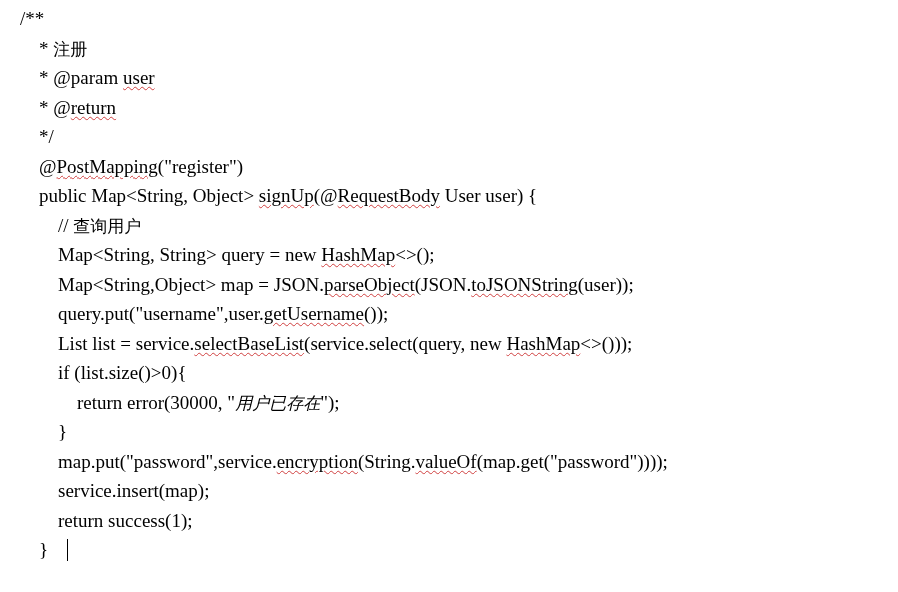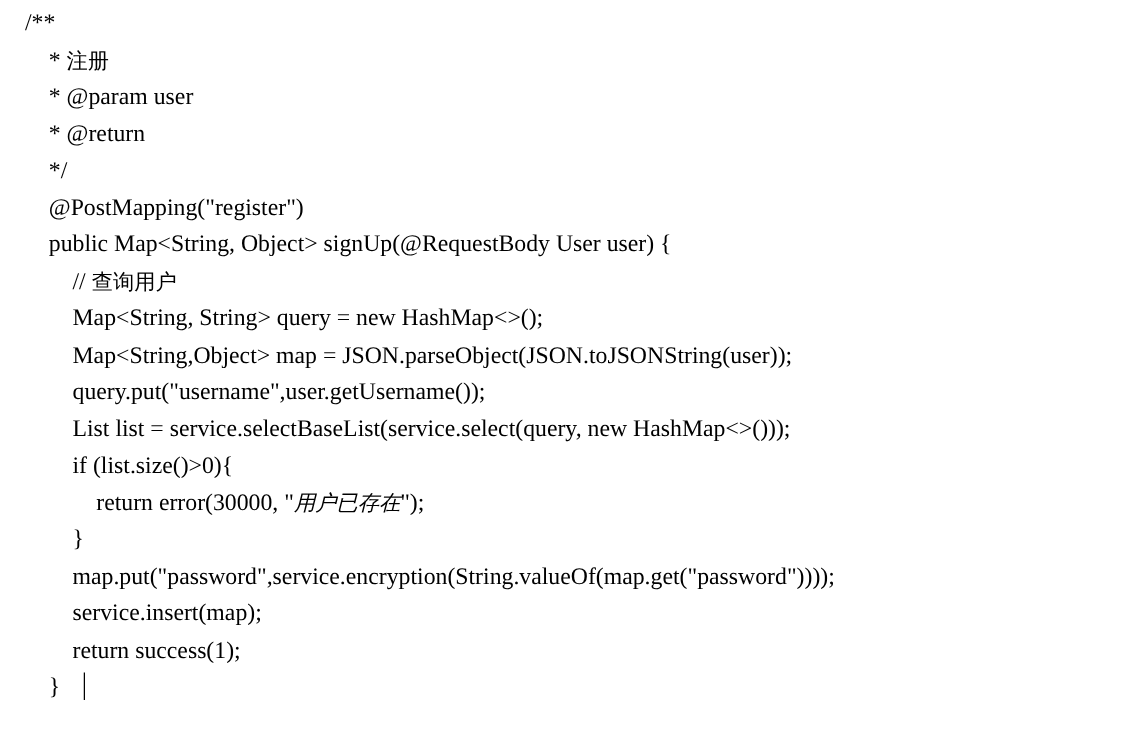--- a/index.html
+++ b/index.html
@@ -22,20 +22,21 @@
   }
   .line {
     white-space: pre;
     position: relative;
     height: 29.5px;
   }
   .comment {
     color: #000000;
   }
   .squiggle {
+    text-decoration: underline;
     text-decoration-style: wavy;
     text-decoration-color: #d04040;
     text-decoration-thickness: 1px;
     text-underline-offset: 2px;
   }
   .cjk {
     font-family: Liberation Mono, monospace;
     font-size: 17px;
     margin-top: 40px;
   }

